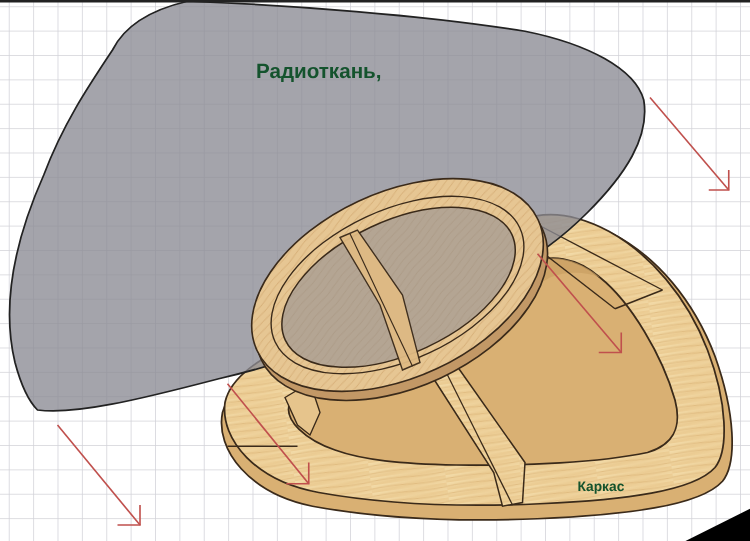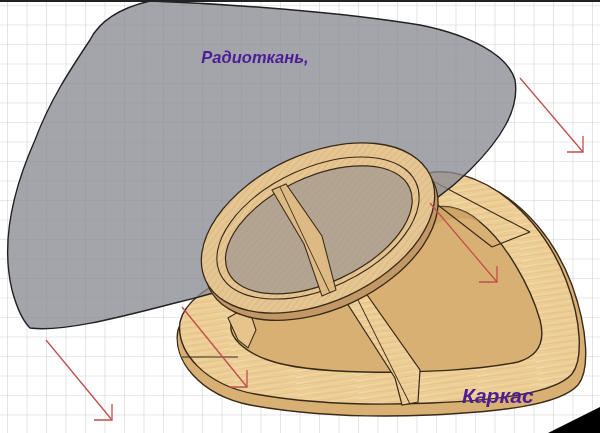--- a/index.html
+++ b/index.html
@@ -1,20 +1,20 @@
 <!DOCTYPE html>
 <html><head>
 <meta charset="utf-8">
 <style>
   html, body { margin: 0; padding: 0; background: #ffffff; }
   body { width: 600px; height: 433px; overflow: hidden; position: relative; font-family: "Liberation Sans", sans-serif; }
   #stage { position: absolute; left: 0; top: 0; width: 600px; height: 433px; }
-  .label { position: absolute; font-family: "Liberation Sans", sans-serif; font-weight: bold; color: #4c1d95; white-space: nowrap; font-style: italic; }
+  .label { position: absolute; font-family: "Liberation Sans", sans-serif; font-weight: bold; color: #14532d; white-space: nowrap; }
   .title-label { left: 70px; top: 44px; width: 370px; text-align: center; font-size: 16.5px; line-height: 26px; }
-  .frame-label { left: 462px; top: 384px; font-size: 21px; }
+  .frame-label { left: 462px; top: 384px; font-size: 11px; }
   .top-border { position: absolute; left: 0; top: 0; width: 600px; height: 2px; background: #222; }
 </style>
 </head>
 <body>
 
 <div id="stage">
   <svg width="600" height="433" viewBox="0 0 600 433" xmlns="http://www.w3.org/2000/svg">
     <defs>
       <pattern id="grid" width="19.5" height="19.5" patternUnits="userSpaceOnUse" x="7" y="5">
         <path d="M19.5 0 L0 0 0 19.5" fill="none" stroke="#d2d2d8" stroke-width="1.2"></path>

